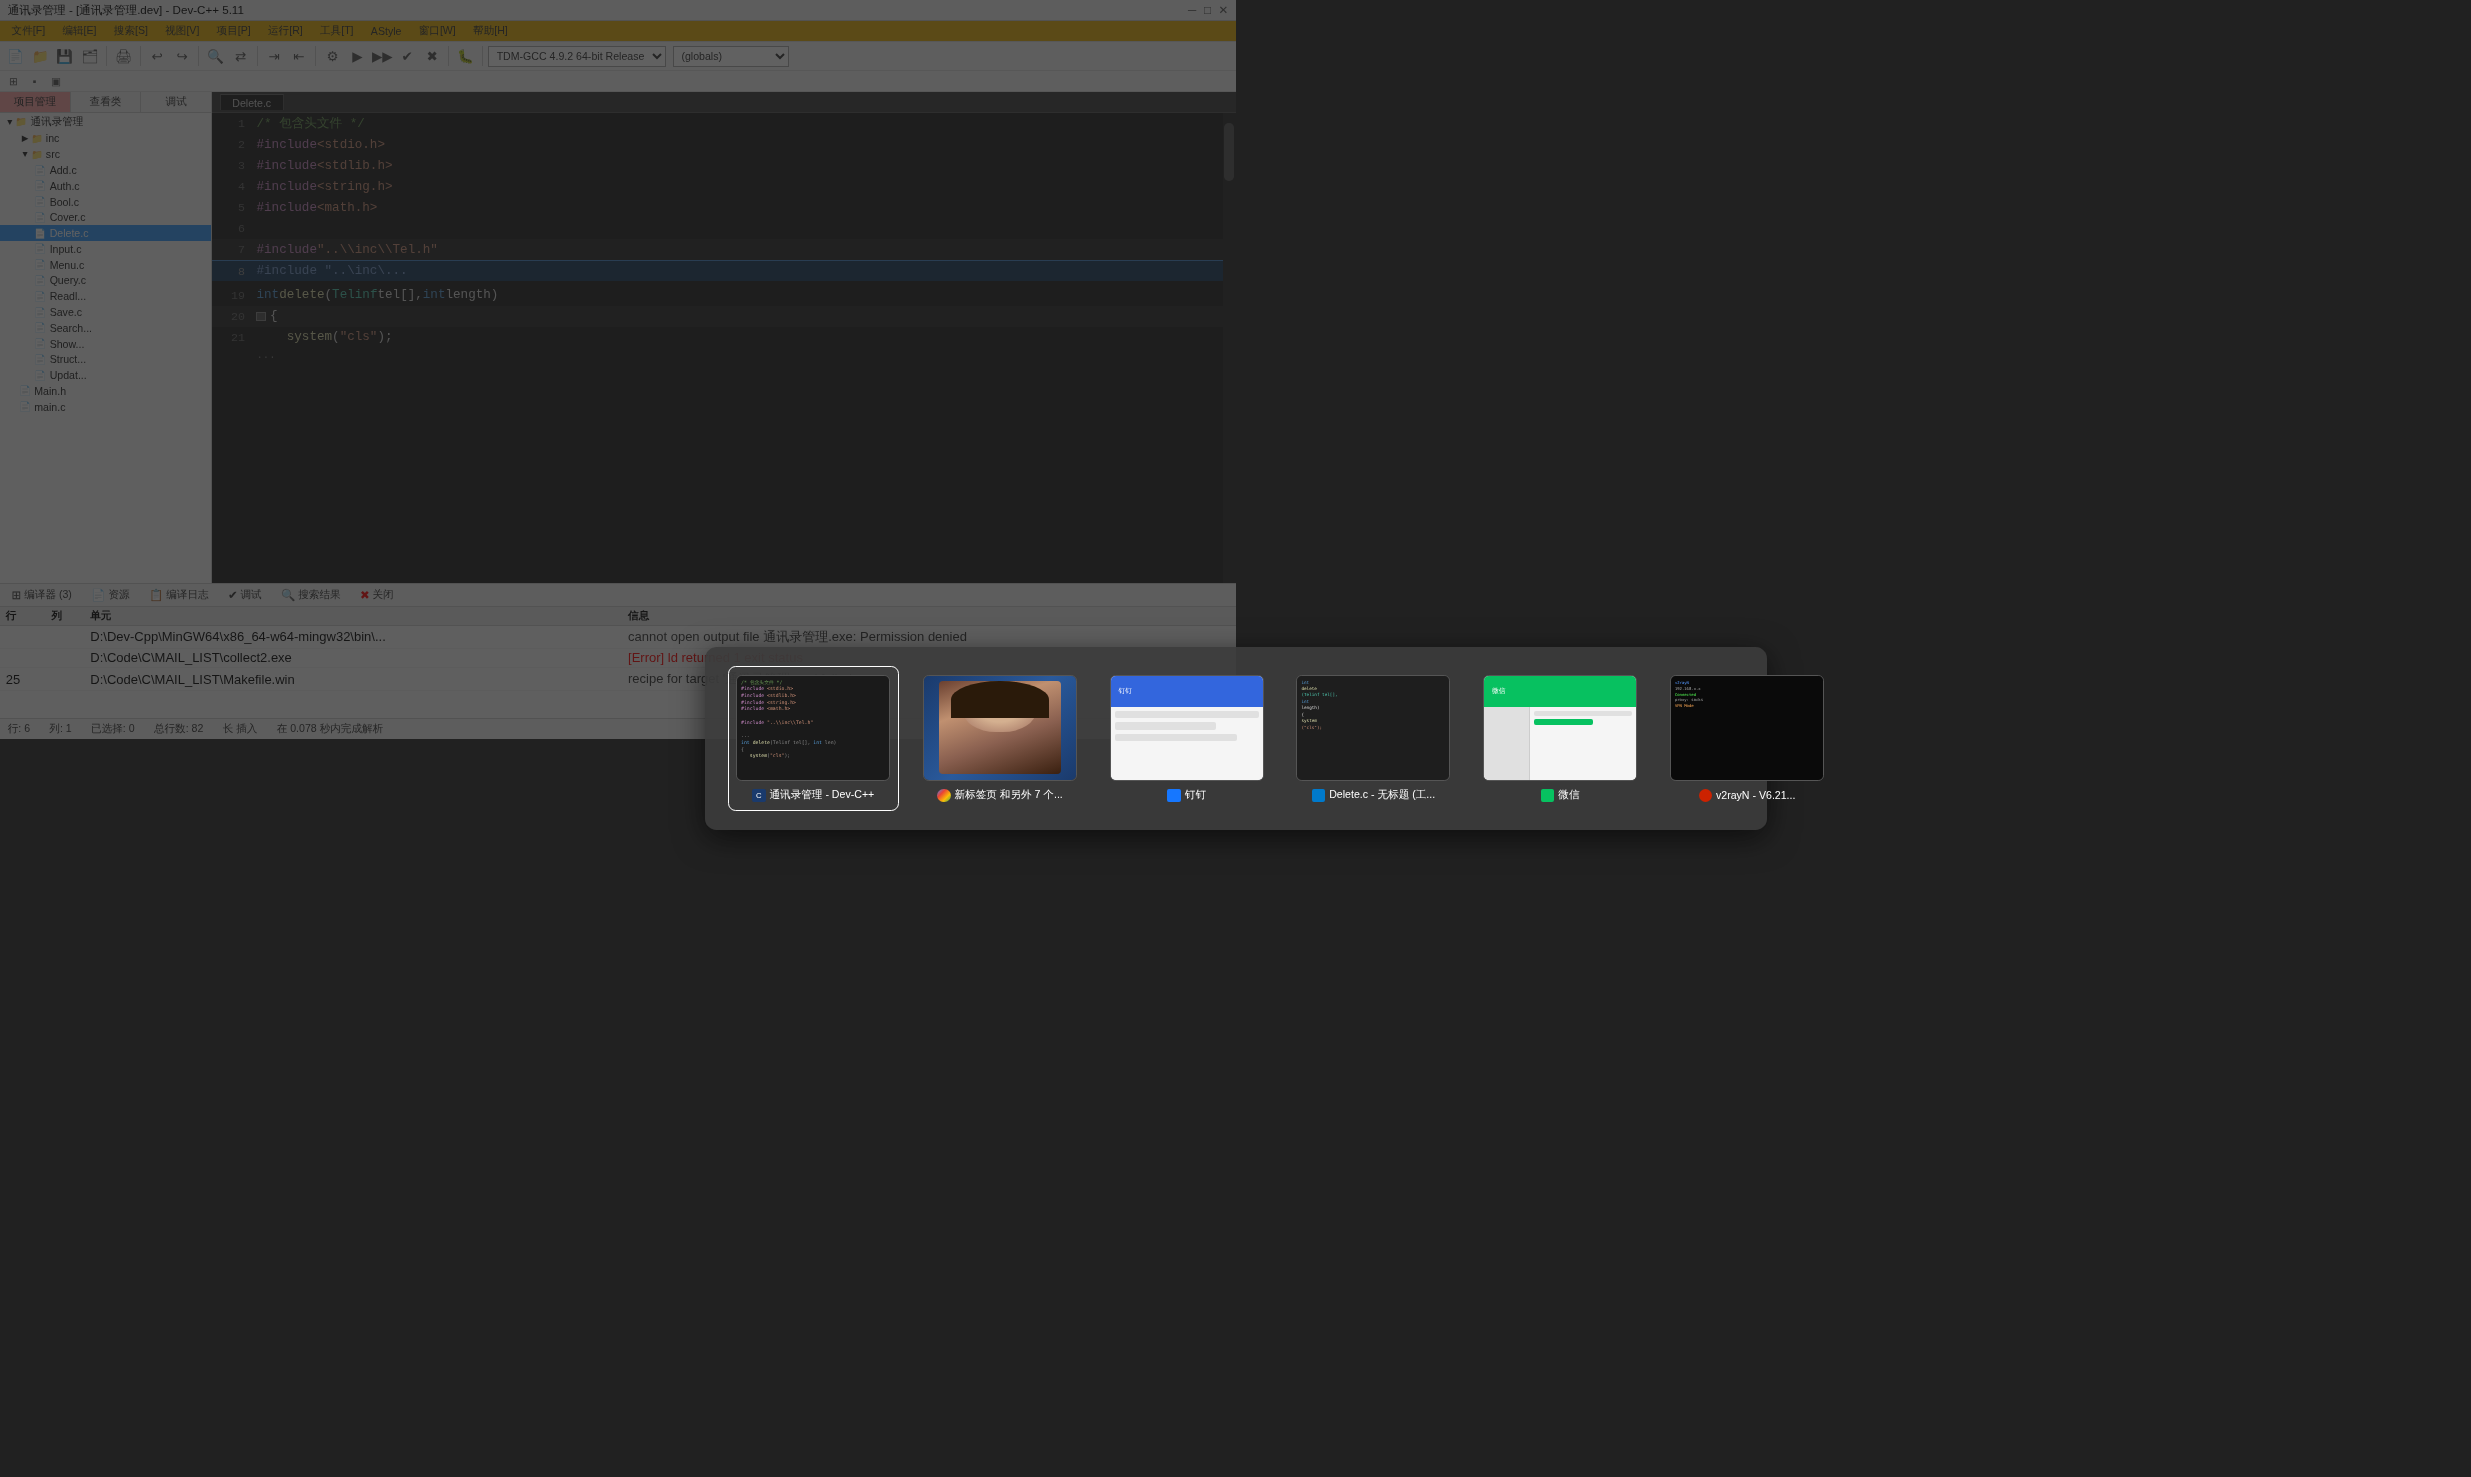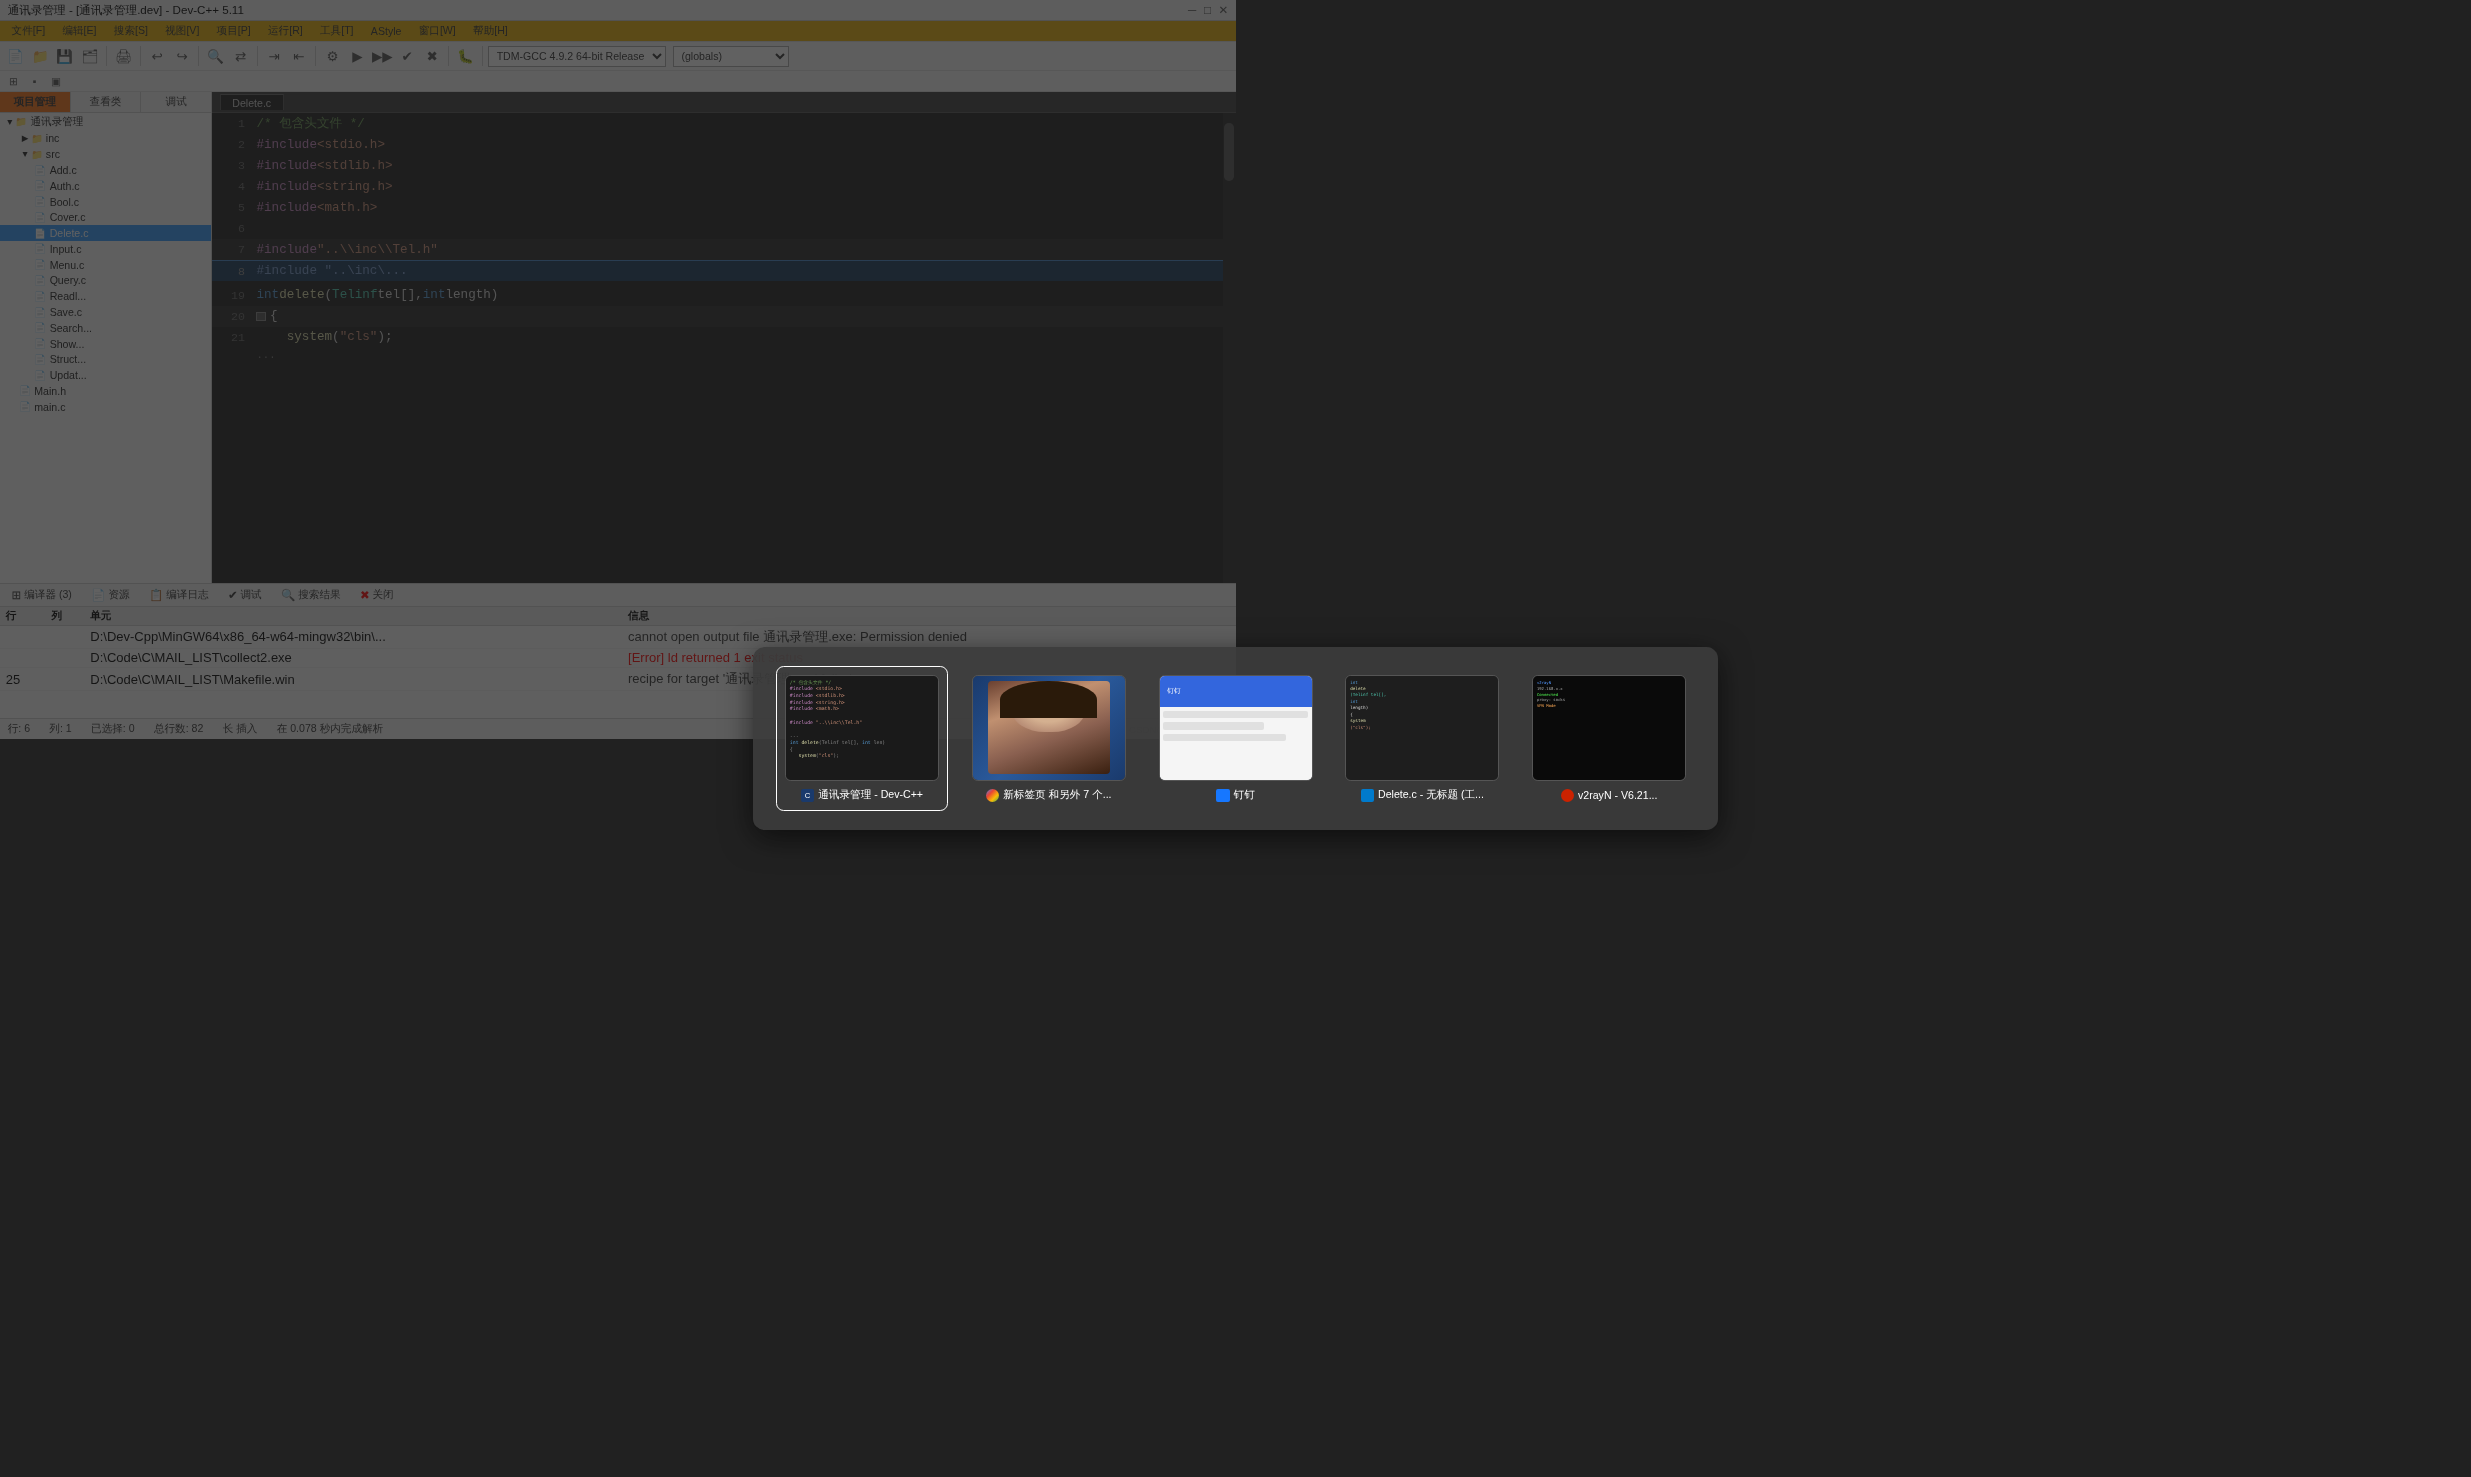--- a/index.html
+++ b/index.html
@@ -97,21 +97,21 @@
     .sidebar-tab {
       flex: 1;
       text-align: center;
       padding: 2.9px;
       font-size: 10.6px;
       cursor: pointer;
       color: #333;
       border-right: 1px solid #ccc;
     }
     .sidebar-tab:last-child { border-right: none; }
-    .sidebar-tab.active { background: #f97316; font-weight: bold; }
+    .sidebar-tab.active { background: #fca5a5; font-weight: normal; }
 
     .tree-item {
       display: flex;
       align-items: center;
       padding: 1.9px 3.9px;
       font-size: 10.6px;
       cursor: pointer;
       color: #222;
       white-space: nowrap;
     }
@@ -772,20 +772,40 @@
           <div class="vscode-line" style="color:#dcdcaa;">system</div>
           <div class="vscode-line" style="color:#ce9178;">("cls");</div>
         </div>
       </div>
       <div class="task-label">
         <div class="task-icon" style="background:#007acc;"></div>
         <span>Delete.c - 无标题 (工...</span>
       </div>
     </div>
 
+    <div class="task-item">
+      <div class="task-thumb">
+        <div class="wechat-thumb-content">
+          <div style="background:#07c160; height:31px; display:flex; align-items:center; padding:0 7.7px;">
+            <span style="color:white; font-size:6.8px;">微信</span>
+          </div>
+          <div style="background:#ededed; height:75px; display:flex;">
+            <div style="background:#e0e0e0; width:30%; border-right:1px solid #ccc;"></div>
+            <div style="background:#f5f5f5; width:70%; padding:3.9px;">
+              <div style="background:#e0e0e0; height:5.8px; margin-bottom:2.9px; border-radius:1.9px;"></div>
+              <div style="background:#07c160; height:5.8px; margin-bottom:2.9px; border-radius:1.9px; width:60%;"></div>
+            </div>
+          </div>
+        </div>
+      </div>
+      <div class="task-label">
+        <div class="task-icon" style="background:#07c160;"></div>
+        <span>微信</span>
+      </div>
+    </div>
 
     <div class="task-item">
       <div class="task-thumb">
         <div class="v2ray-thumb-content">
           <div class="v2ray-line" style="color:#5599ff;">v2rayN</div>
           <div class="v2ray-line">192.168.x.x</div>
           <div class="v2ray-line" style="color:#55ff55;">Connected</div>
           <div class="v2ray-line">proxy: socks</div>
           <div class="v2ray-line" style="color:#ffaa55;">VPN Mode</div>
         </div>

